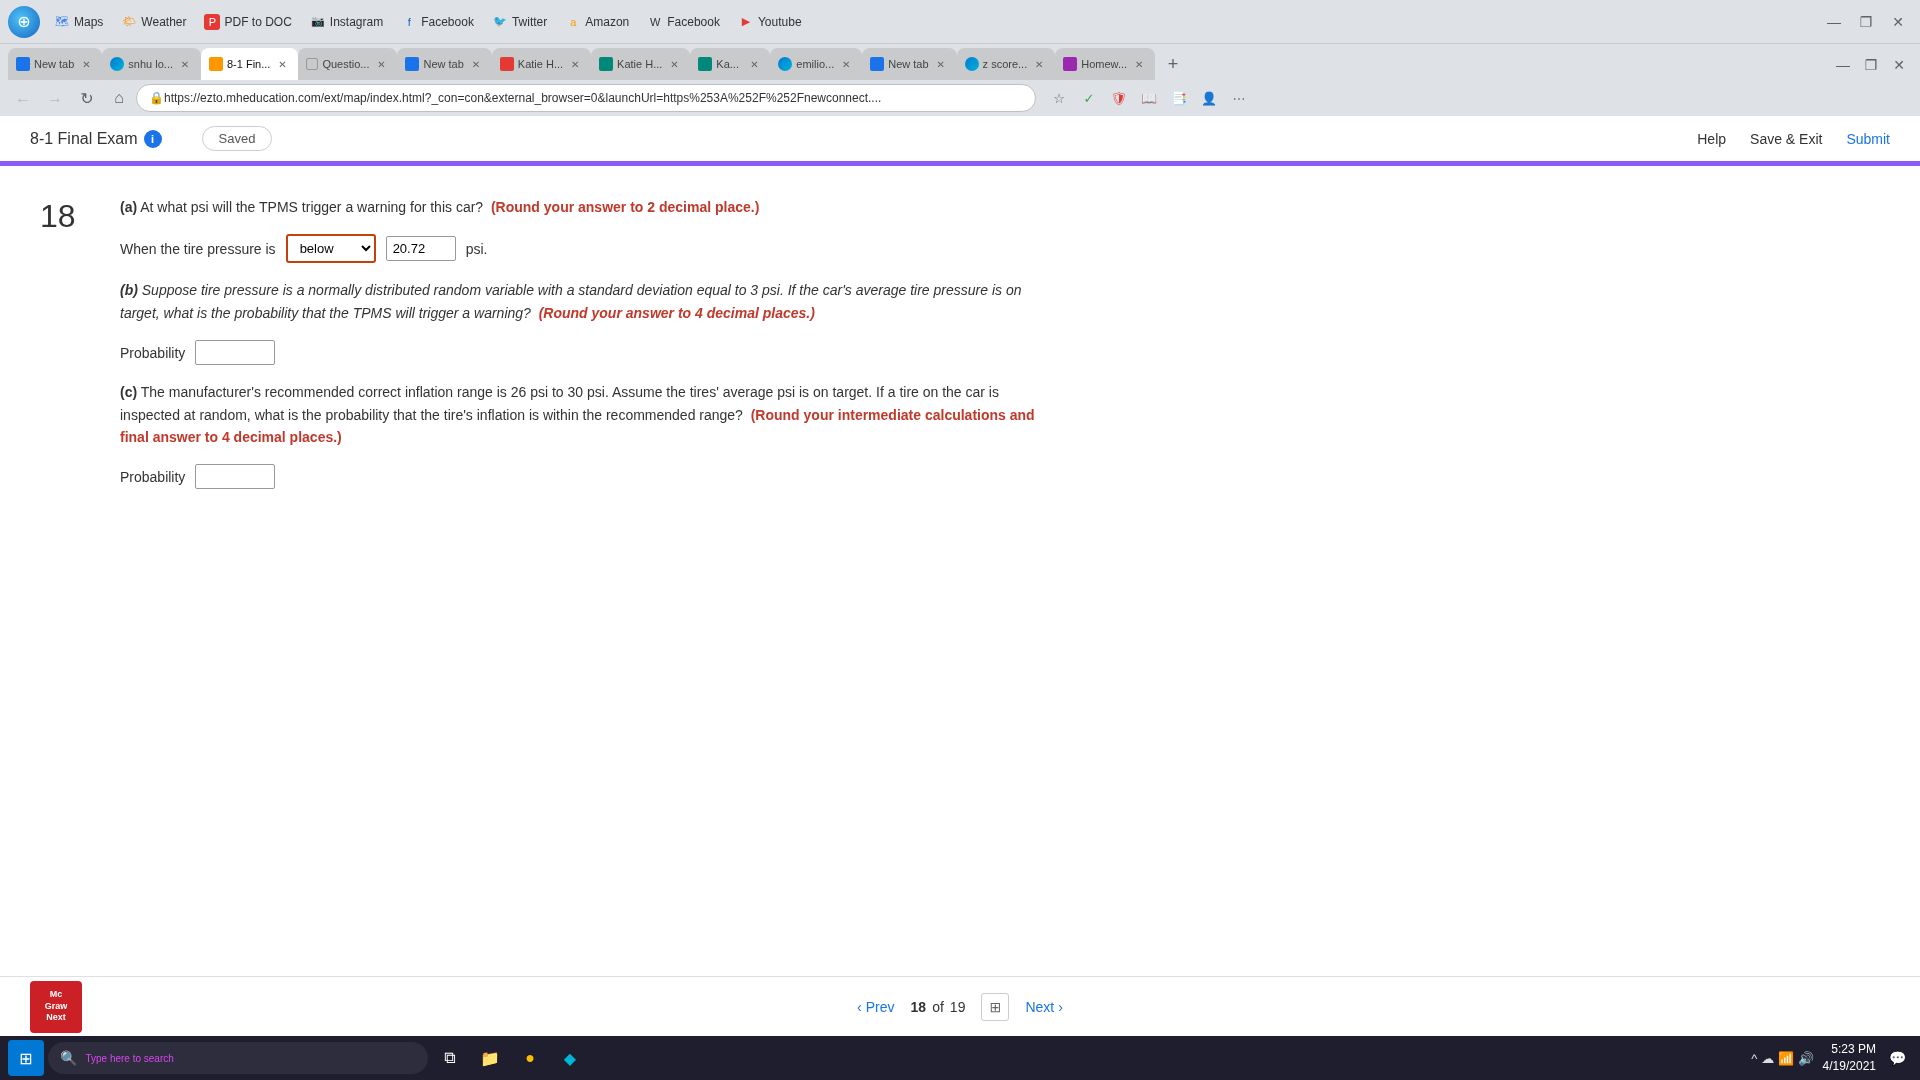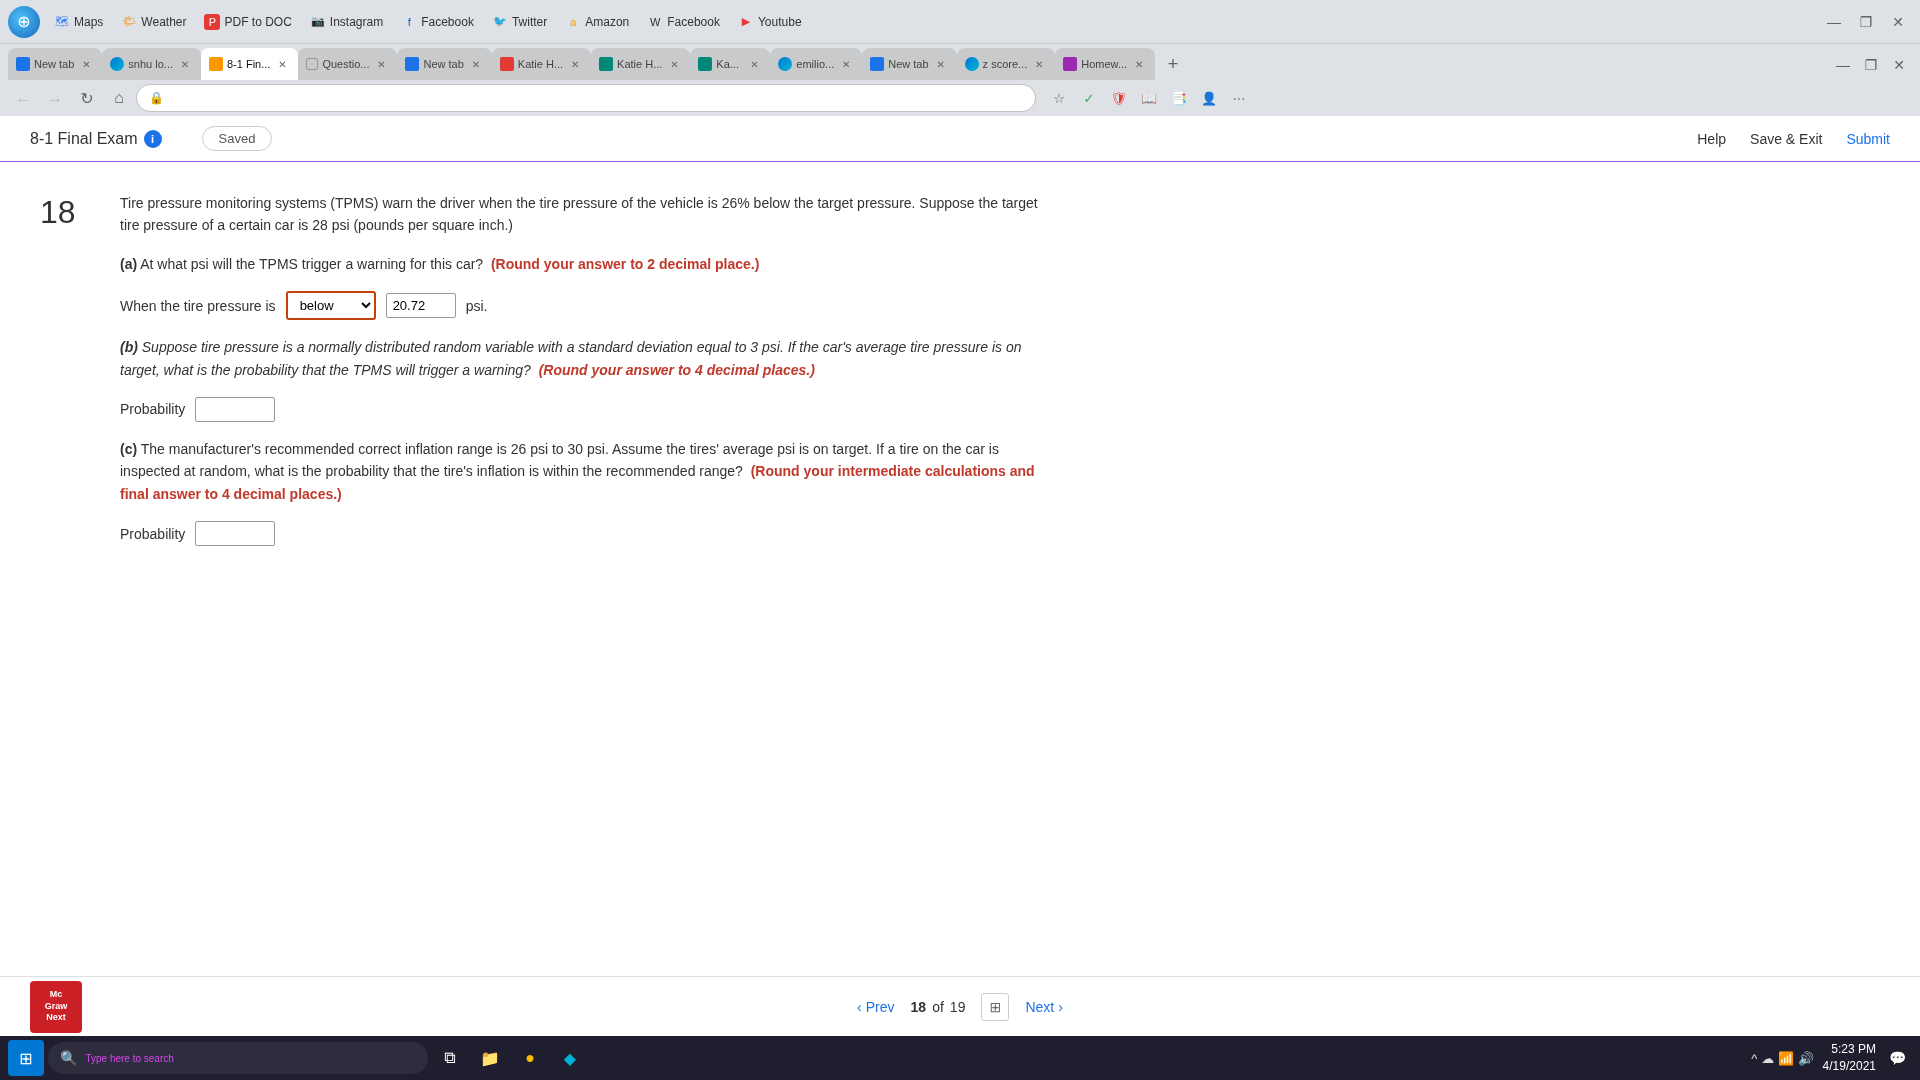--- a/index.html
+++ b/index.html
@@ -139,21 +139,21 @@
       height: calc(1080px - 44px - 36px - 36px - 44px); 
       overflow-y: auto;
       position: relative;
     }
 
     
     .exam-header {
       display: flex;
       align-items: center;
       padding: 10px 30px;
-      border-bottom: 1px solid #8b5cf6;
+      border-bottom: 5px solid #8b5cf6;
       background: white;
     }
     .exam-title {
       font-size: 16px;
       color: #333;
       font-weight: 500;
       display: flex; align-items: center; gap: 6px;
     }
     .info-icon {
       width: 18px; height: 18px; border-radius: 50%;
@@ -425,20 +425,21 @@
   </div>
 </div>
 
 <div class="browser-navbar">
   <div class="nav-btn disabled">←</div>
   <div class="nav-btn disabled">→</div>
   <div class="nav-btn">↻</div>
   <div class="nav-btn">⌂</div>
   <div class="nav-url-bar">
     <span class="lock-icon">🔒</span>
+    <span class="url-full">https://ezto.mheducation.com/ext/map/index.html?_con=con&amp;external_browser=0&amp;launchUrl=https%253A%252F%252Fnewconnect....</span>
   </div>
   <div class="nav-icons-right">
     <div class="nav-icon-btn">☆</div>
     <div class="nav-icon-btn" style="color:#34a853;">✓</div>
     <div class="nav-icon-btn" style="color:#e53935;">🛡</div>
     <div class="nav-icon-btn">📖</div>
     <div class="nav-icon-btn">📑</div>
     <div class="nav-icon-btn">👤</div>
     <div class="nav-icon-btn">⋯</div>
   </div>
@@ -456,21 +457,20 @@
       <a>Help</a>
       <a>Save &amp; Exit</a>
       <button class="submit-btn">Submit</button>
     </div>
   </div>
 
   <div class="question-area clearfix">
     <div class="question-number">18</div>
     <div class="question-body">
 
-      <p class="question-text">Tire pressure monitoring systems (TPMS) warn the driver when the tire pressure of the vehicle is 26% below the target pressure. Suppose the target tire pressure of a certain car is 28 psi (pounds per square inch.)</p>
 
       <p class="question-text">
         <span class="part-label">(a)</span>
         <span>At what psi will the TPMS trigger a warning for this car?</span>
         &nbsp;<span class="round-note">(Round your answer to 2 decimal place.)</span>
       </p>
 
       <div class="answer-row">
         <span>When the tire pressure is</span>
         <select class="answer-select">

